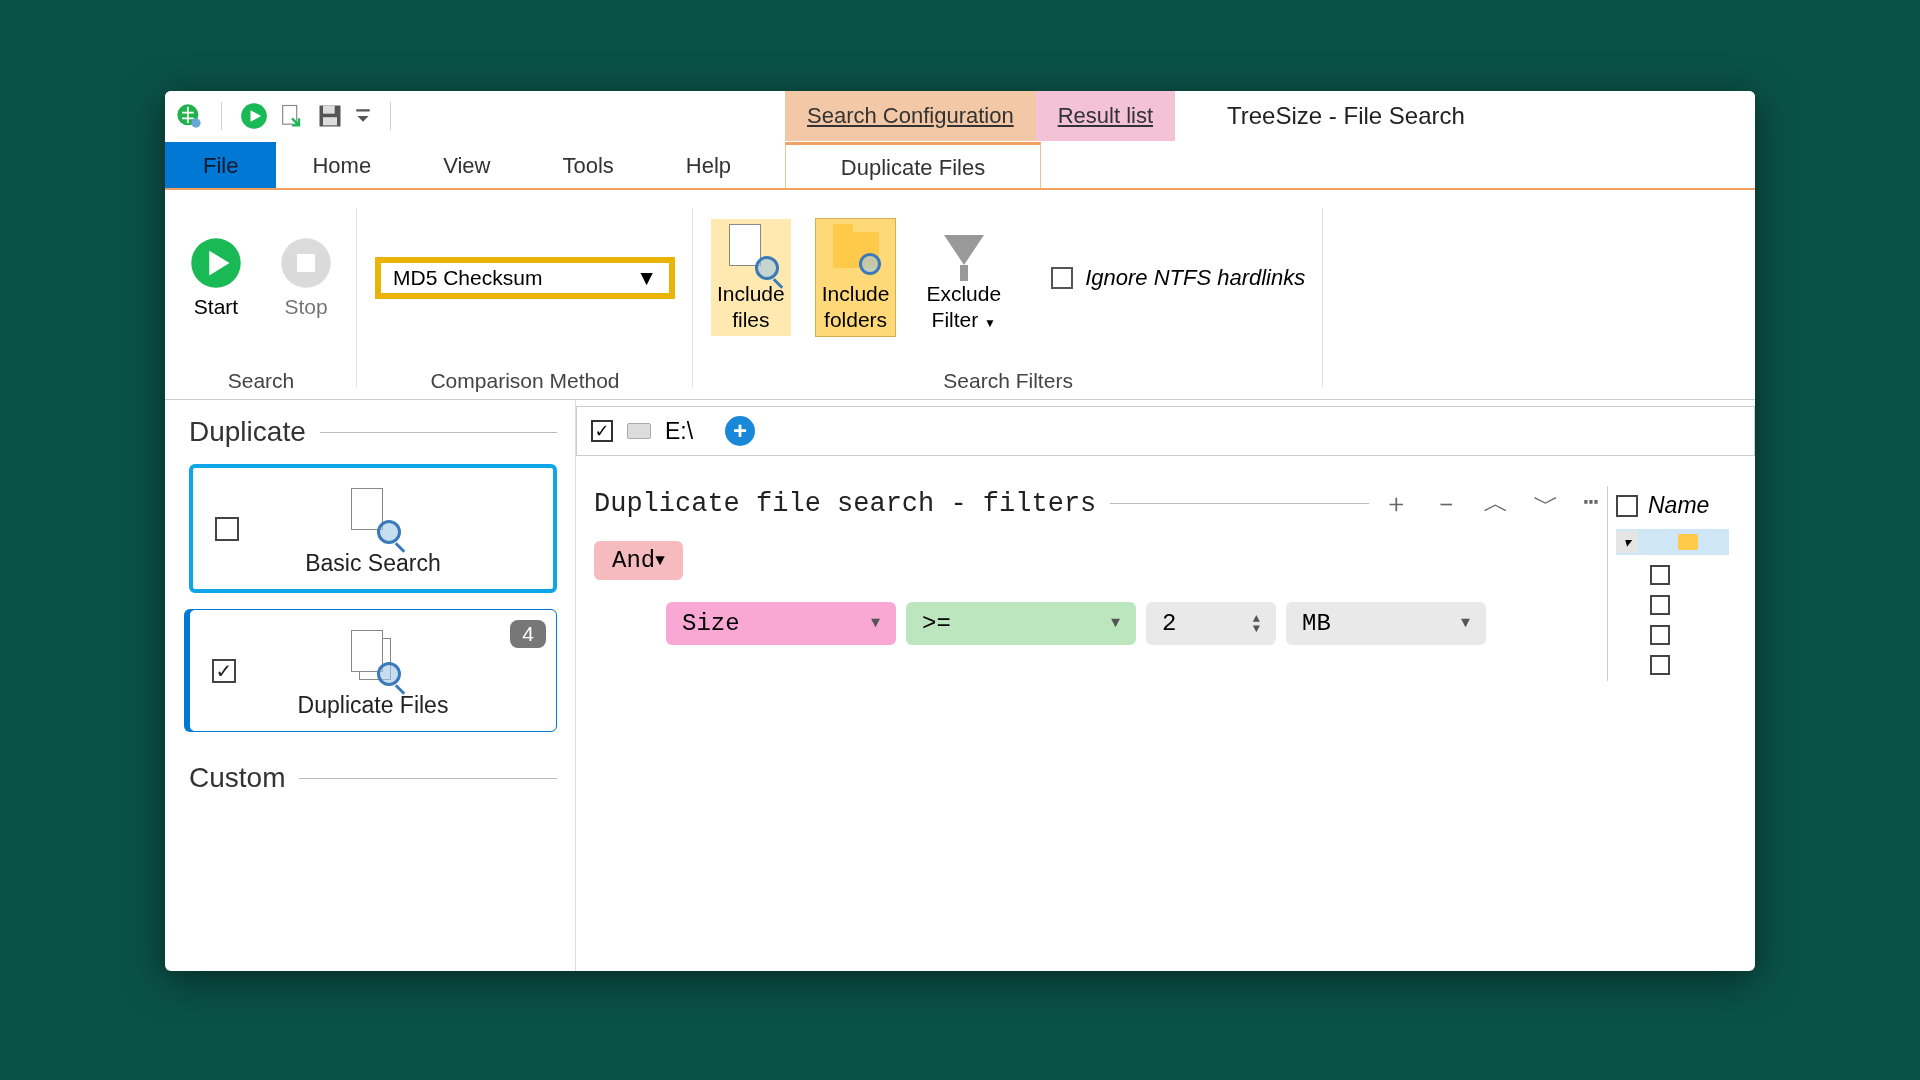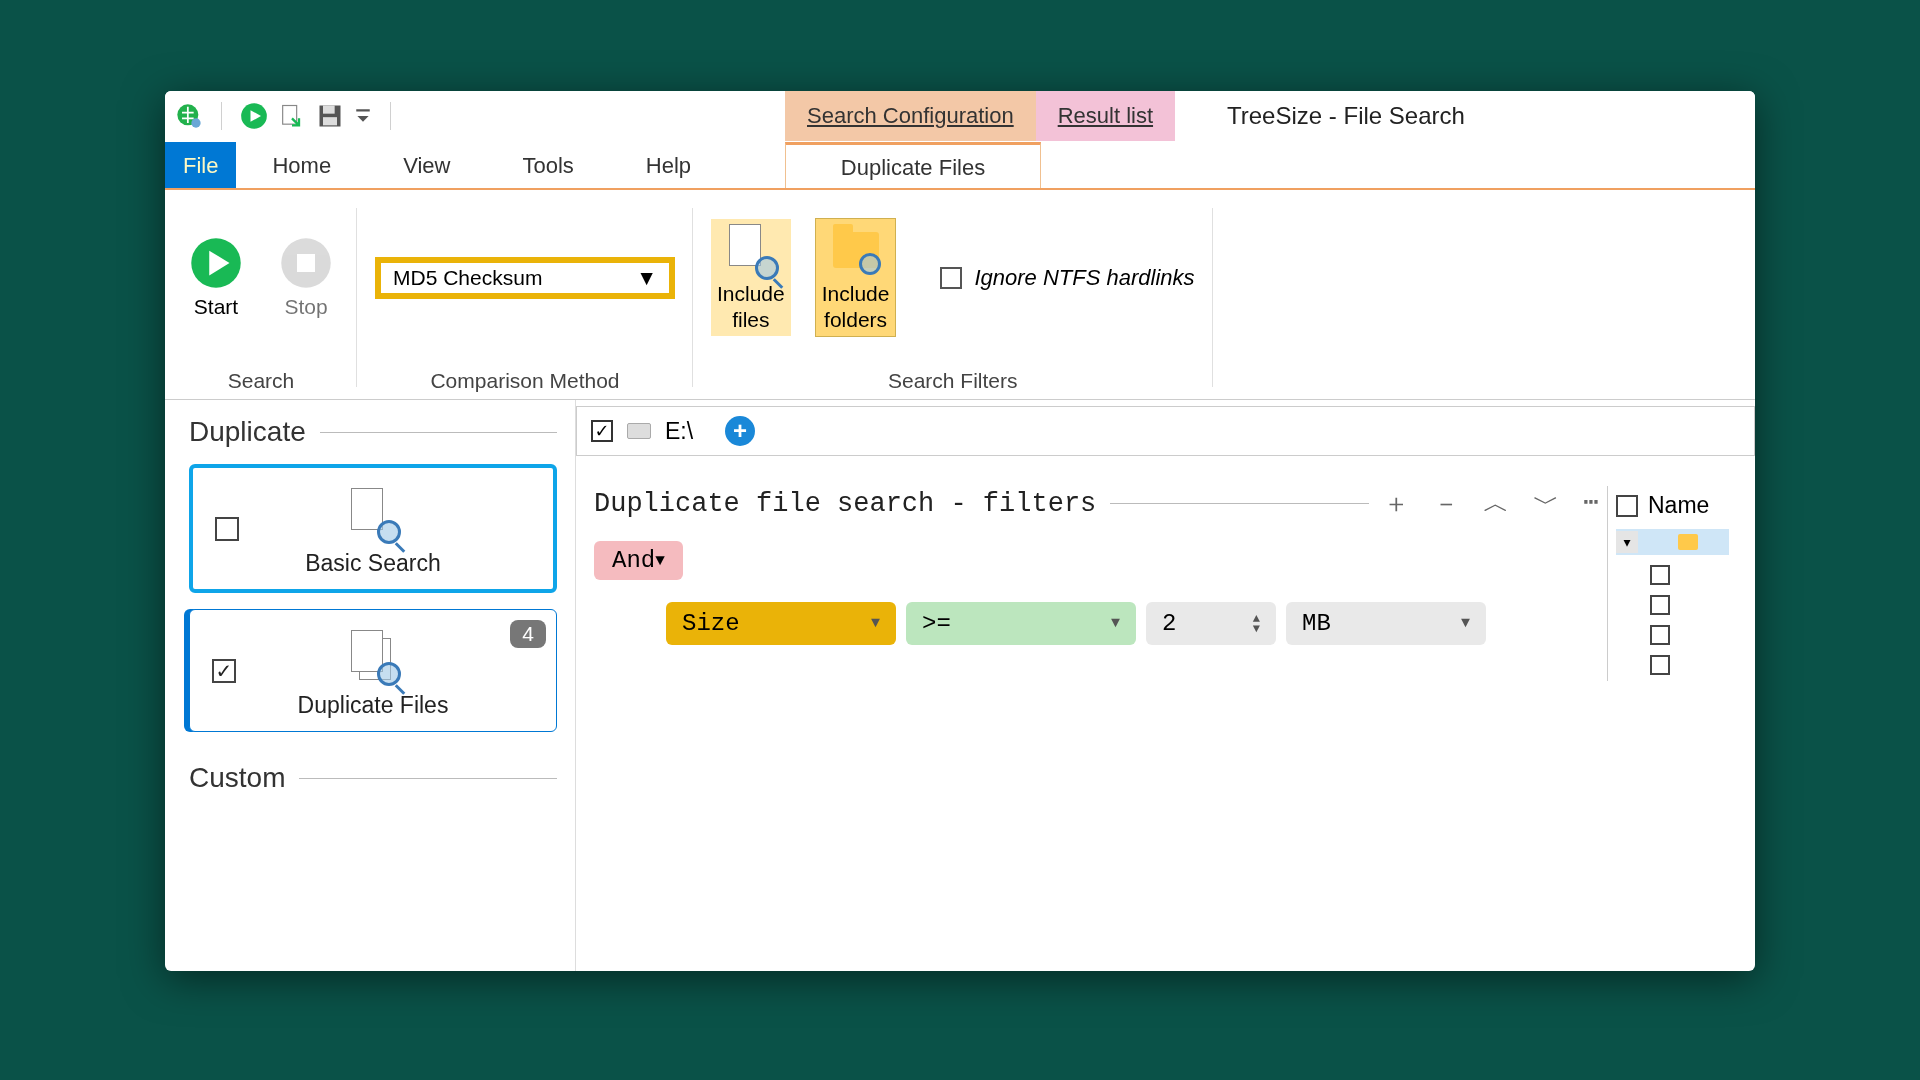--- a/index.html
+++ b/index.html
@@ -77,22 +77,22 @@
   }
   .tab {
     display:flex; align-items:center; justify-content:center;
     padding:0 36px;
     font-size:22px;
     color:#333;
     cursor:pointer;
   }
   .tab.file {
     background:#0078d4;
-    color:#fef9c3;
-    padding:0 18px;
+    color:#0f172a;
+    padding:0 38px;
     text-align:center;
   }
   .tab.context-dup {
     background:#fff;
     border-top:3px solid #f0a060;
     border-left:1px solid #f0c090;
     border-right:1px solid #f0c090;
     position:absolute; left:620px; top:0; width:256px; height:48px;
   }
   .tab.context-ops {
@@ -269,32 +269,33 @@
     margin-top:22px; margin-left:72px;
     display:flex; gap:10px;
   }
   .fcell {
     border-radius:6px;
     display:flex; align-items:center; justify-content:space-between;
     padding:8px 16px;
     font-size:24px;
   }
   .fcell .car { font-size:15px; color:#555;}
-  .fcell.field { background:#eab308; width:230px;}
+  .fcell.field { background:#f9a8d4; width:230px;}
   .fcell.op { background:#bce6be; width:230px;}
   .fcell.val { background:#e9e9e9; width:130px;}
   .fcell.unit { background:#e9e9e9; width:200px;}
   .spin {display:flex; flex-direction:column; gap:0;}
   .spin span{font-size:12px;line-height:10px;color:#555;cursor:pointer;}
   .rightstrip {
     width:130px;
     border-left:1px solid #ccc;
     margin-left:8px;
     padding:6px 8px;
     position:relative;
+    font-style:italic;
   }
   .rightstrip .hdr {
     display:flex; align-items:center; gap:10px; font-size:23px;
   }
   .rightstrip .hdr .cbox {
     width:22px;height:22px;border:2px solid #444;
   }
   .rightstrip .row {
     display:flex; align-items:center; gap:10px;
     margin-top:10px;
@@ -442,20 +443,27 @@
 files</span>
         </div>
         <div class="vbtn two highlight sel">
           <span class="ic" style="position:relative;">
               <span class="folder-ic"></span>
               <span style="position:absolute;right:2px;bottom:2px;width:22px;height:22px;border:3px solid #3a7ab8;border-radius:50%;background:rgba(160,200,230,0.6);"></span>
             </span>
           <span class="lbl" style="white-space:pre-line;">Include
 folders</span>
         </div>
+        <div class="vbtn two">
+          <span class="ic">
+              <span class="funnel"></span>
+            </span>
+          <span class="lbl" style="white-space:pre-line;"><span>Exclude
+Filter</span> <span style="font-size:12px;">▼</span></span>
+        </div>
         <div class="check-row" style="margin-left:20px;">
           <span class="box"></span>
           <span>Ignore NTFS hardlinks</span>
         </div>
       </div>
       <div class="glabel">Search Filters</div>
     </div>
   </div>
 
   <div class="content">

